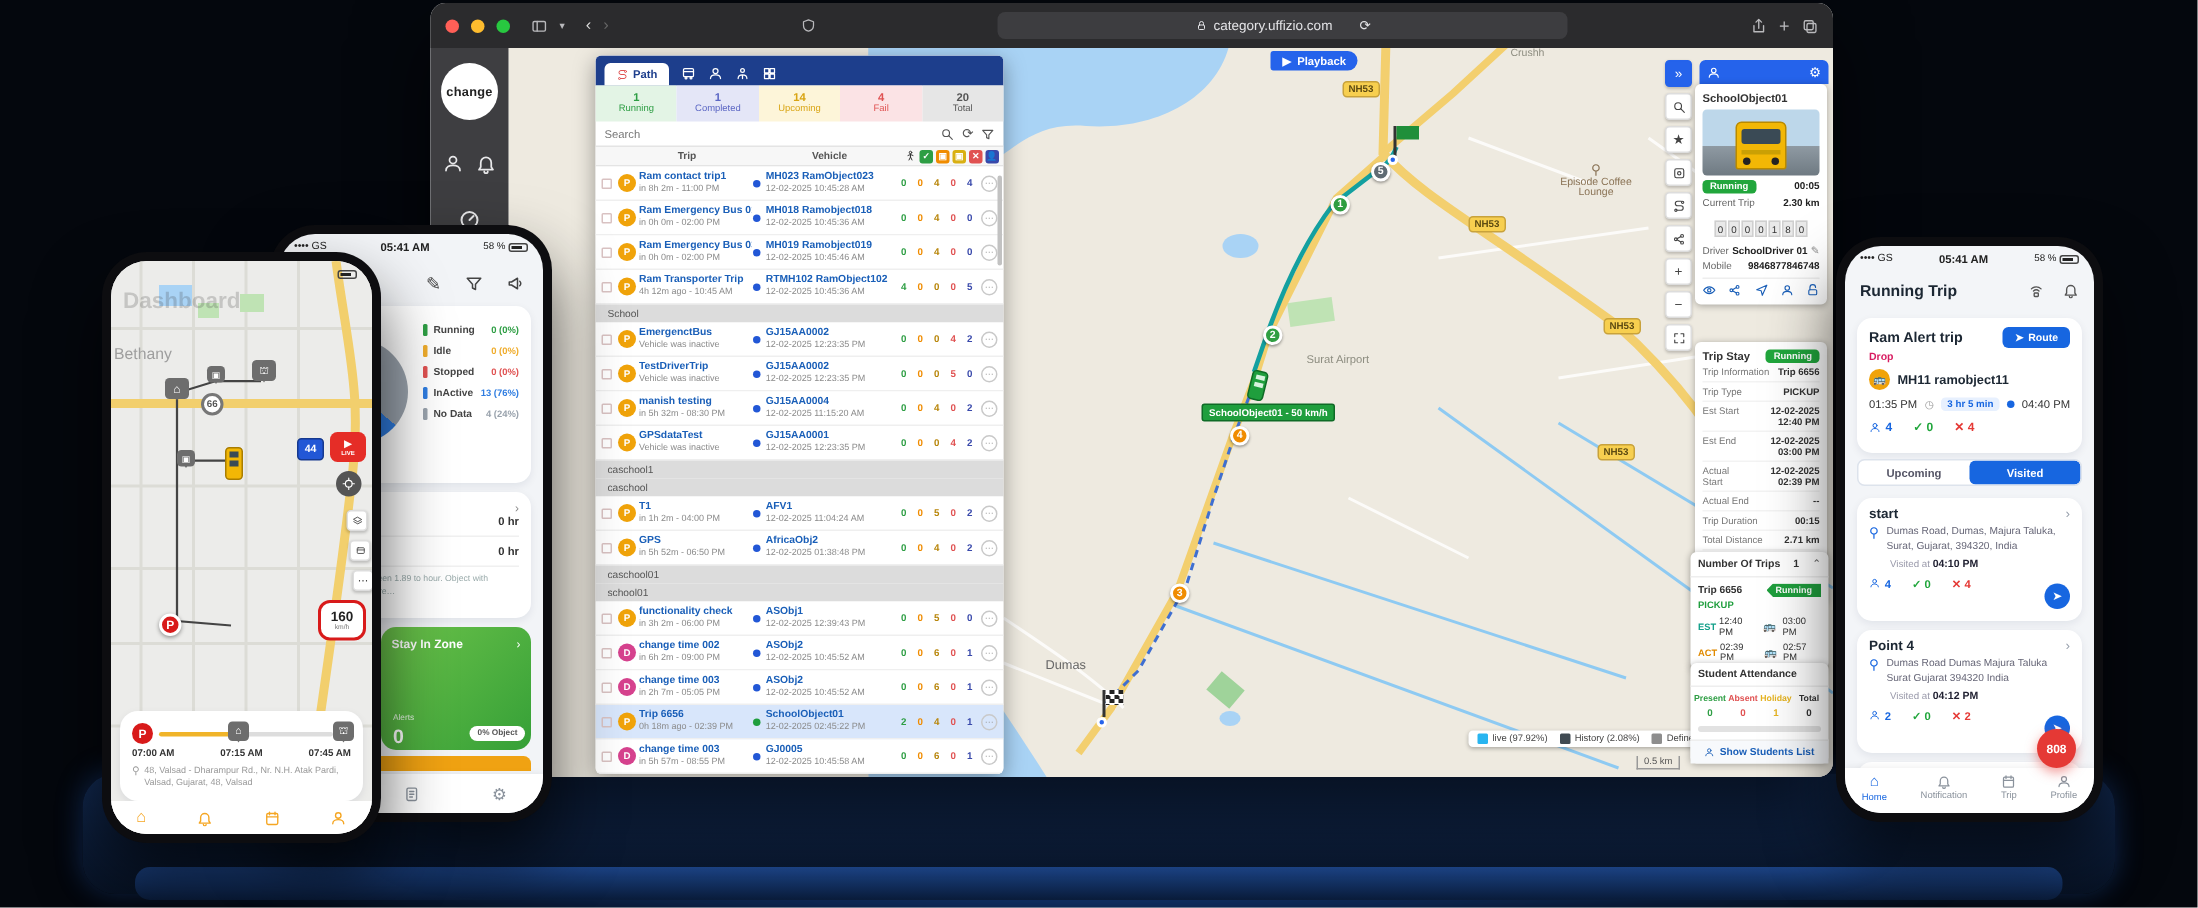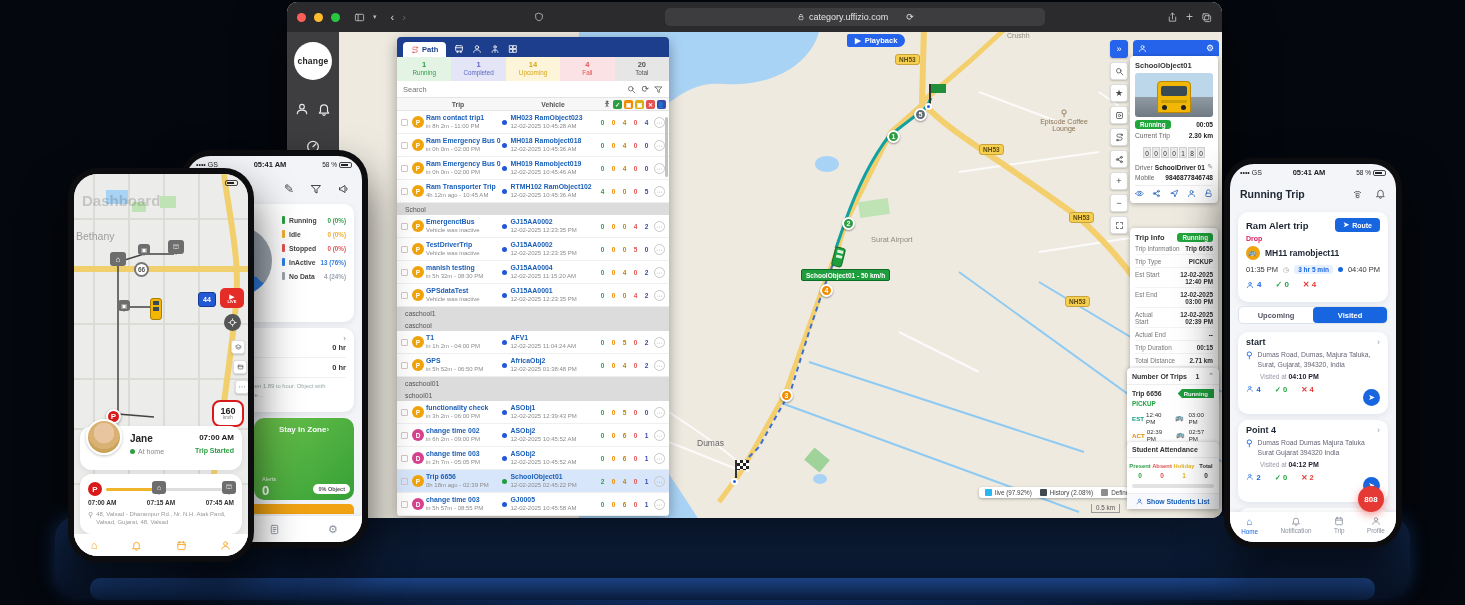--- a/index.html
+++ b/index.html
@@ -332,21 +332,21 @@
               <svg class="i" viewBox="0 0 24 24">
                 <path d="M7 11V7a5 5 0 0 1 10 0"></path>
                 <rect x="5" y="11" width="14" height="9" rx="2"></rect>
               </svg>
             </span>
         </div>
       </div>
 
       <div class="panel" style="left:791px;top:196px;width:88px;padding:5px;z-index:3">
         <div style="display:flex;justify-content:space-between;align-items:center">
-            <b style="font-size:7.5px;color:#333">Trip Info</b>
+            <b style="font-size:7.5px;color:#333">Trip Stay</b>
             <span class="greenbadge">Running</span>
           </div>
         <div>
 
         <div class="tirow">
               <span>Trip Information</span>
               <b>Trip 6656</b>
             </div>
             <div class="tirow">
               <span>Trip Type</span>
@@ -955,21 +955,21 @@
         </div>
       <div style="text-align:right;font-size:7.5px;font-weight:bold;color:#333;border-bottom:1px solid #f0f0f0;padding-bottom:5px">0 hr</div>
       <div style="text-align:right;font-size:7.5px;font-weight:bold;color:#333;padding:5px 0;border-bottom:1px solid #f0f0f0">0 hr</div>
       <div style="font-size:5.8px;color:#9aa;line-height:1.5;margin-top:4px">…somewhere between 1.89 to hour. Object with Movable category are…</div>
     </div>
     <div class="ab" style="left:8px;top:262px;width:56px;height:82px;border-radius:10px;background:linear-gradient(135deg,#e25adf,#c926c1)">
       <span style="position:absolute;right:5px;top:5px;color:#fff;font-size:8px">›</span>
       <span style="position:absolute;right:-6px;bottom:8px;background:#fff;border-radius:7px;font-size:5.5px;padding:2px 5px;color:#555">…ect</span>
     </div>
     <div class="ab" style="left:68px;top:262px;width:100px;height:82px;border-radius:10px;background:linear-gradient(135deg,#6cc24a,#35a037);padding:7px;color:#fff">
-      <div style="display:flex;justify-content:center">
+      <div style="display:flex;justify-content:space-between">
           <b style="font-size:8px">Stay In Zone</b>
           <span style="font-size:8px">›</span>
         </div>
       <div style="position:absolute;left:8px;bottom:18px;font-size:5.5px;opacity:.85">Alerts</div>
       <div style="position:absolute;left:8px;bottom:2px;font-size:13px;font-weight:bold">0</div>
       <div style="position:absolute;right:4px;bottom:6px;background:#fff;color:#555;border-radius:7px;font-size:5.5px;padding:2px 5px;font-weight:bold">0% Object</div>
     </div>
     <div class="ab" style="left:8px;top:348px;width:160px;height:10px;border-radius:5px 5px 0 0;background:#f0a212"></div>
     <div class="ab" style="left:0;bottom:0;width:100%;height:26px;background:#fff;display:flex;align-items:center;justify-content:space-around;color:#8a929c;font-size:11px;box-shadow:0 -1px 4px rgba(0,0,0,.06)">
       <span class="ic">
@@ -1043,30 +1043,20 @@
           <rect x="4" y="4" width="16" height="13" rx="2"></rect>
           <path d="M4 9h16"></path>
         </svg>
       </div>
     <div class="ab toolbtn" style="left:161px;top:206px;width:14px;height:14px;font-size:7px">⋯</div>
     <div class="ab" style="left:32px;top:235px;width:15px;height:15px;border-radius:50%;background:#d81a1a;border:2px solid #fff;color:#fff;font-size:8px;font-weight:bold;display:flex;align-items:center;justify-content:center;box-shadow:0 1px 3px rgba(0,0,0,.4)">P</div>
     <div class="ab" style="left:138px;top:226px;width:32px;height:27px;background:#fff;border:2px solid #d81a1a;border-radius:8px;display:flex;flex-direction:column;align-items:center;justify-content:center;line-height:1">
       <b style="font-size:9px;color:#222">160</b>
       <span style="font-size:4.5px;color:#777">km/h</span>
     </div>
-    <div class="card" style="left:6px;top:252px;width:162px;height:44px;border-radius:12px">
-      <div class="ab" style="left:6px;top:-7px;width:36px;height:36px;border-radius:50%;border:2px solid #fff;background:radial-gradient(circle at 50% 38%,#e8c59e 0 40%,#d9b273 41% 62%,#caa35a 63% 100%);box-shadow:0 1px 3px rgba(0,0,0,.25)"></div>
-      <div class="ab" style="left:50px;top:7px;font-size:10px;font-weight:bold;color:#222">Jane</div>
-      <div class="ab" style="left:50px;top:22px;font-size:7px;color:#888;display:flex;align-items:center;gap:3px">
-          <i style="width:5px;height:5px;border-radius:50%;background:#2e9e44"></i>
-          <span>At home</span>
-        </div>
-      <div class="ab" style="right:8px;top:7px;font-size:8px;font-weight:bold;color:#222">07:00 AM</div>
-      <div class="ab" style="right:8px;top:21px;font-size:7px;color:#2e9e44;font-weight:bold">Trip Started</div>
-    </div>
     <div class="card" style="left:6px;top:300px;width:162px;height:60px;border-radius:12px;padding:7px 8px">
       <div style="position:relative;height:16px">
         <div class="ab" style="left:0;top:1px;width:14px;height:14px;border-radius:50%;background:#d81a1a;color:#fff;font-size:8px;font-weight:bold;display:flex;align-items:center;justify-content:center">P</div>
         <div class="ab" style="left:18px;top:7px;width:50px;height:3px;background:#f0b429;border-radius:2px"></div>
         <div class="ab" style="left:68px;top:7px;width:66px;height:3px;background:#ddd;border-radius:2px"></div>
         <div class="gmk" style="left:64px;top:0;width:14px;height:13px;font-size:7px">⌂</div>
         <div class="gmk" style="left:134px;top:0;width:14px;height:13px;font-size:7px">⛫</div>
       </div>
       <div style="display:flex;justify-content:space-between;font-size:6.5px;font-weight:bold;color:#333;margin-top:2px">
         <span>07:00 AM</span>

